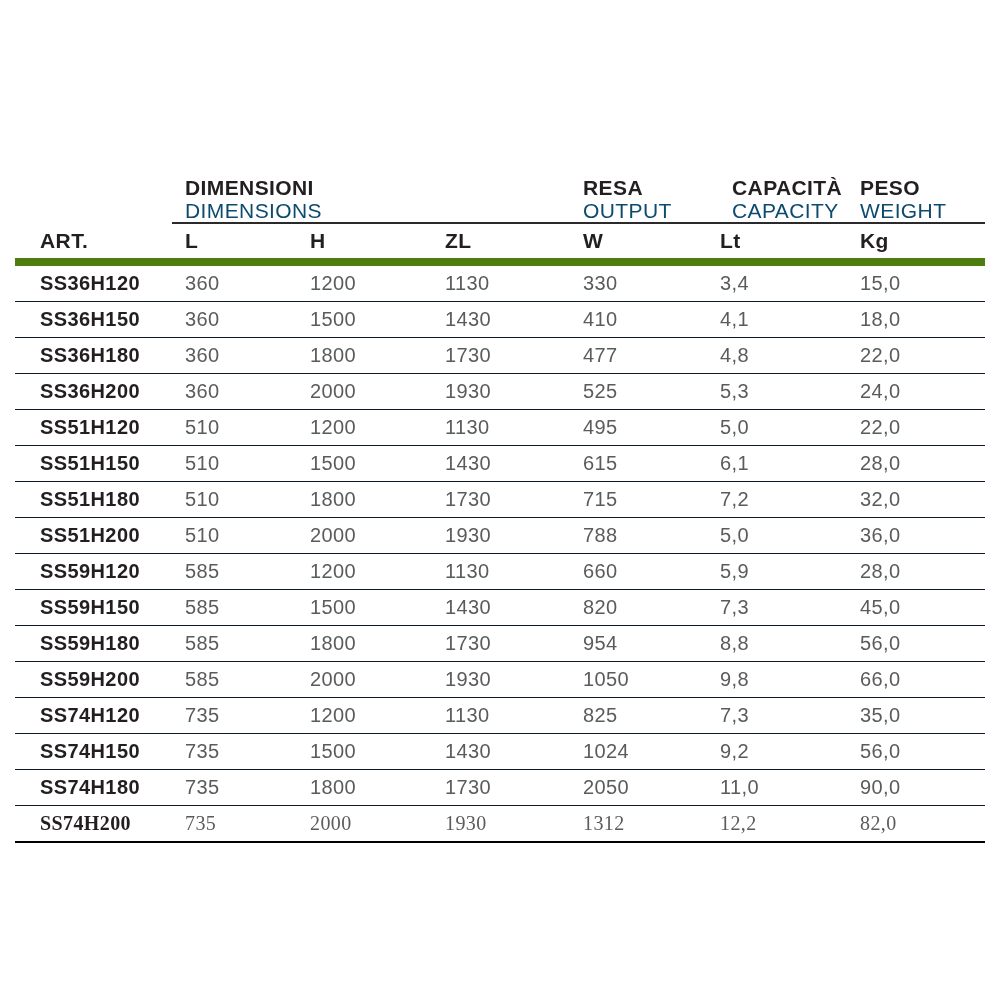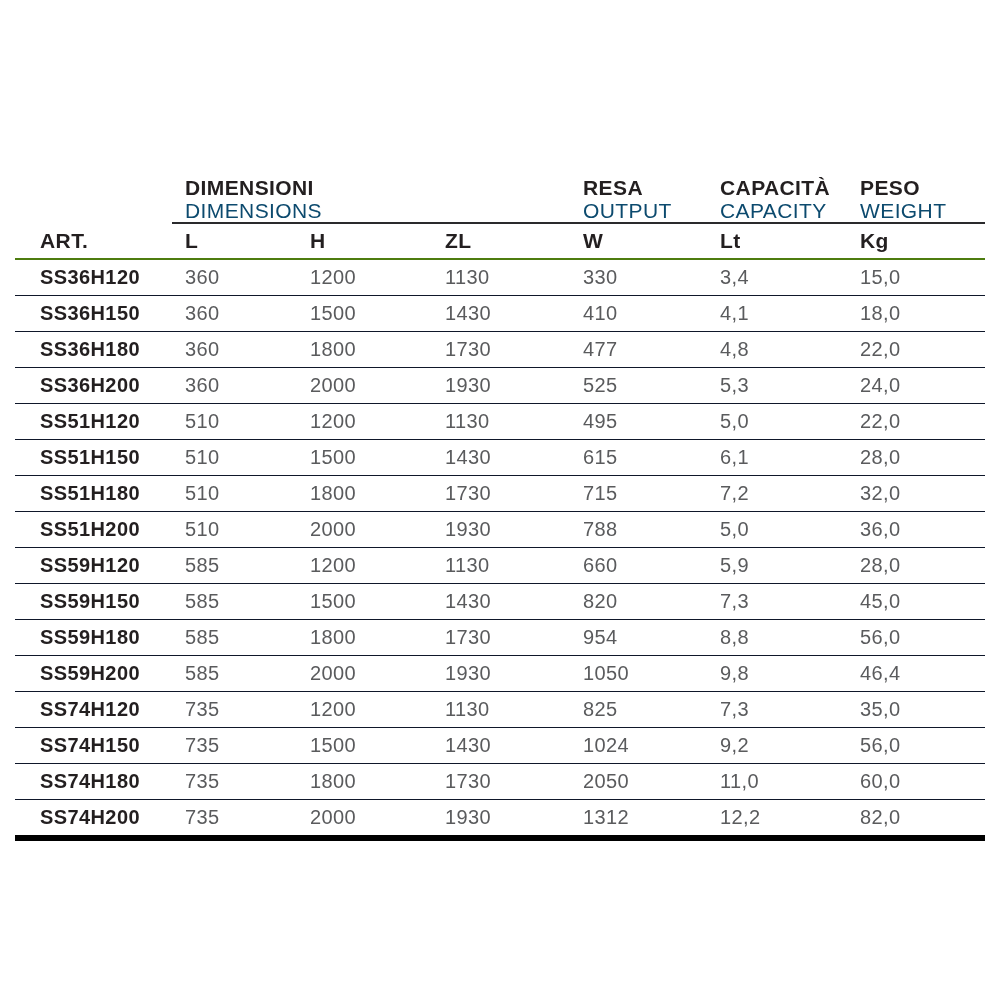--- a/index.html
+++ b/index.html
@@ -48,36 +48,37 @@
   }
   .group-rule {
     height: 0;
     border-top: 2px solid #2a2a2c;
     margin-left: 157px;
   }
   
   .subheader-row {
     height: 34px;
     align-items: center;
-    border-bottom: 2px solid #4d7c0f;
+    border-bottom: 8px solid #4d7c0f;
   }
   .subheader-row .cell {
     font-size: 21px;
     font-weight: 700;
     color: #231f20;
     letter-spacing: 0.4px;
   }
   
   .trow {
     height: 35px;
     align-items: center;
     border-bottom: 1px solid #0f172a;
   }
   .trow:last-child {
-    border-bottom: 6px solid #000000;
+    border-bottom: 2px solid #000000;
+    font-family: Liberation Serif, serif;
   }
   .cell {
     font-size: 20px;
     font-weight: 400;
     color: #5a5b5d;
     letter-spacing: 0.4px;
     white-space: nowrap;
   }
   .cell.art {
     padding-left: 25px;
@@ -94,21 +95,21 @@
     <div class="grid group-row">
       <div></div>
       <div class="gcell" style="grid-column: 2 / 5;">
         <div class="gp">DIMENSIONI</div>
         <div class="gs">DIMENSIONS</div>
       </div>
       <div class="gcell" style="grid-column: 5;">
         <div class="gp">RESA</div>
         <div class="gs">OUTPUT</div>
       </div>
-      <div class="gcell" style="grid-column: 6;">
+      <div class="gcell" style="grid-column: 6; margin-left: 12px;">
         <div class="gp">CAPACITÀ</div>
         <div class="gs">CAPACITY</div>
       </div>
       <div class="gcell" style="grid-column: 7;">
         <div class="gp">PESO</div>
         <div class="gs">WEIGHT</div>
       </div>
     </div>
 
     <div class="group-rule"></div>
@@ -223,21 +224,21 @@
           <div class="cell">8,8</div>
           <div class="cell">56,0</div>
         </div>
         <div class="grid trow">
           <div class="cell art">SS59H200</div>
           <div class="cell">585</div>
           <div class="cell">2000</div>
           <div class="cell">1930</div>
           <div class="cell">1050</div>
           <div class="cell">9,8</div>
-          <div class="cell">46,4</div>
+          <div class="cell">66,0</div>
         </div>
         <div class="grid trow">
           <div class="cell art">SS74H120</div>
           <div class="cell">735</div>
           <div class="cell">1200</div>
           <div class="cell">1130</div>
           <div class="cell">825</div>
           <div class="cell">7,3</div>
           <div class="cell">35,0</div>
         </div>
@@ -250,21 +251,21 @@
           <div class="cell">9,2</div>
           <div class="cell">56,0</div>
         </div>
         <div class="grid trow">
           <div class="cell art">SS74H180</div>
           <div class="cell">735</div>
           <div class="cell">1800</div>
           <div class="cell">1730</div>
           <div class="cell">2050</div>
           <div class="cell">11,0</div>
-          <div class="cell">60,0</div>
+          <div class="cell">90,0</div>
         </div>
         <div class="grid trow">
           <div class="cell art">SS74H200</div>
           <div class="cell">735</div>
           <div class="cell">2000</div>
           <div class="cell">1930</div>
           <div class="cell">1312</div>
           <div class="cell">12,2</div>
           <div class="cell">82,0</div>
         </div>

